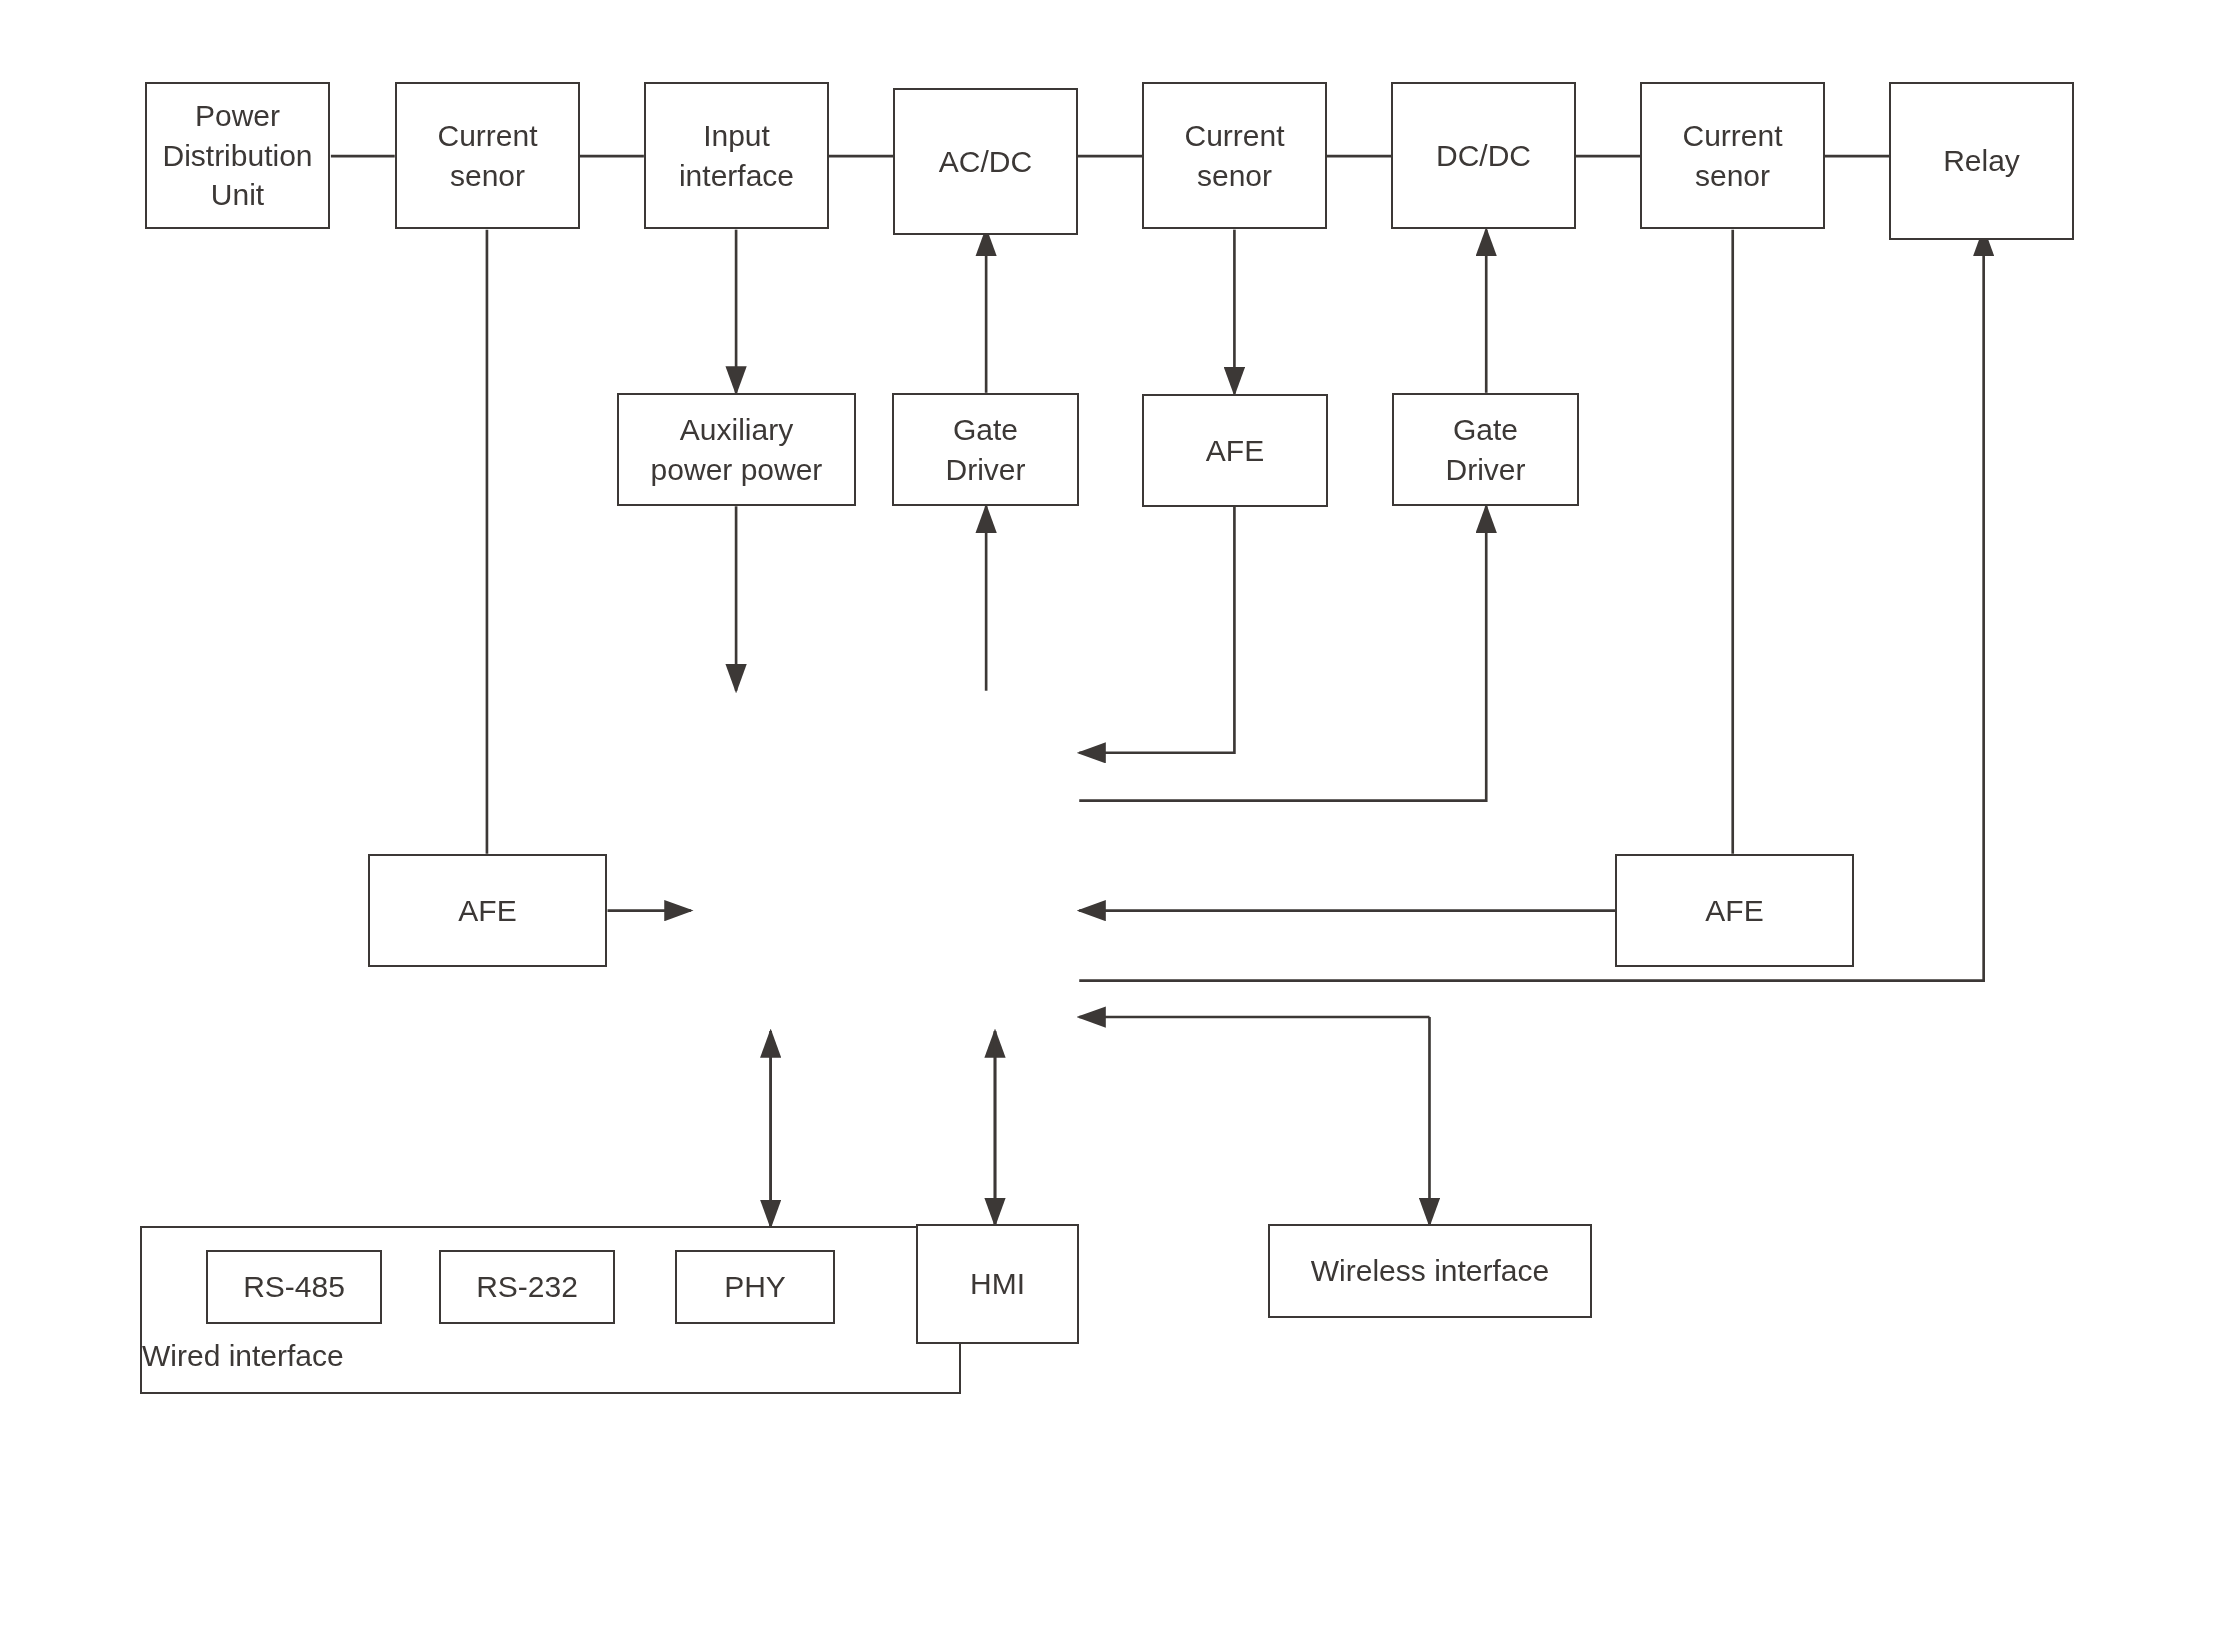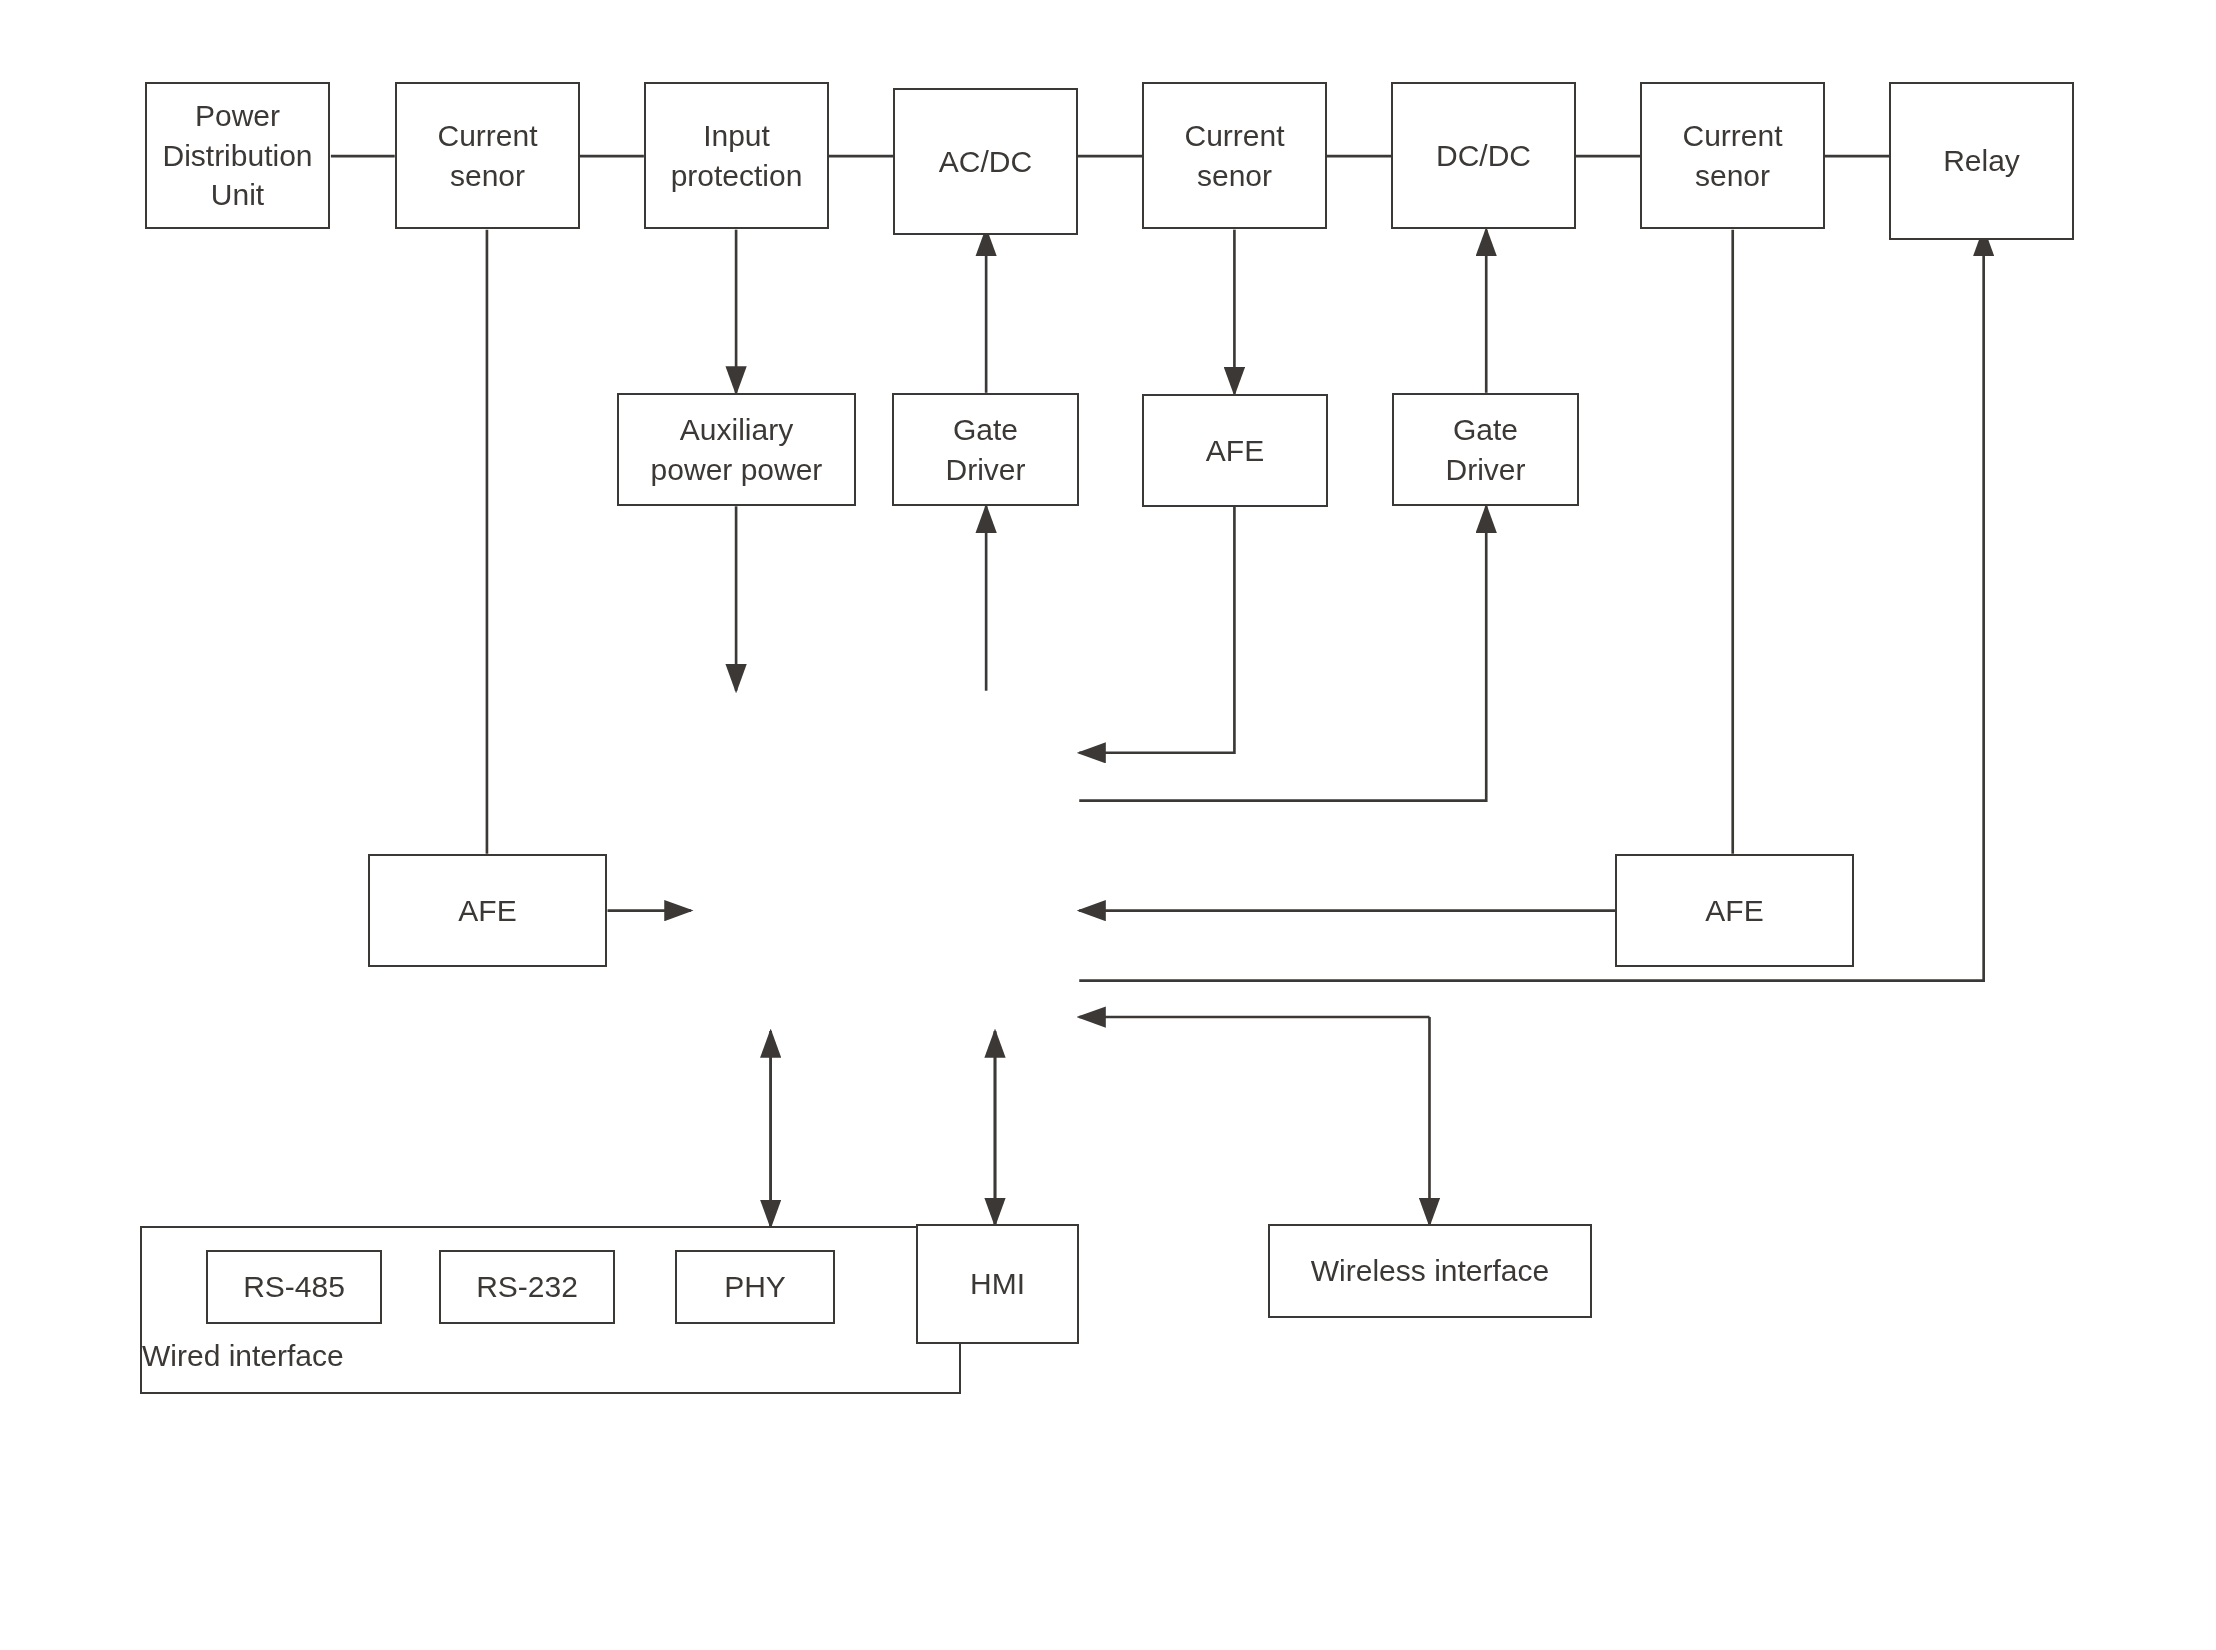--- a/index.html
+++ b/index.html
@@ -61,21 +61,21 @@
     <path class="link" marker-end="url(#arrow)" d="M1122,1381 V1163"></path>
     <path class="link" marker-end="url(#arrow)" d="M1122,1163 V1381"></path>
   </svg>
 
   <div class="node" style="left:145px;top:82px;width:185px;height:147px">Power
 Distribution
 Unit</div>
   <div class="node" style="left:395px;top:82px;width:185px;height:147px">Current
 senor</div>
   <div class="node" style="left:644px;top:82px;width:185px;height:147px">Input
-protection</div>
+interface</div>
   <div class="node" style="left:893px;top:88px;width:185px;height:147px">AC/DC</div>
   <div class="node" style="left:1142px;top:82px;width:185px;height:147px">Current
 senor</div>
   <div class="node" style="left:1391px;top:82px;width:185px;height:147px">DC/DC</div>
   <div class="node" style="left:1640px;top:82px;width:185px;height:147px">Current
 senor</div>
   <div class="node" style="left:1889px;top:82px;width:185px;height:158px">Relay</div>
 
   <div class="node" style="left:617px;top:393px;width:239px;height:113px">Auxiliary
 power power</div>

